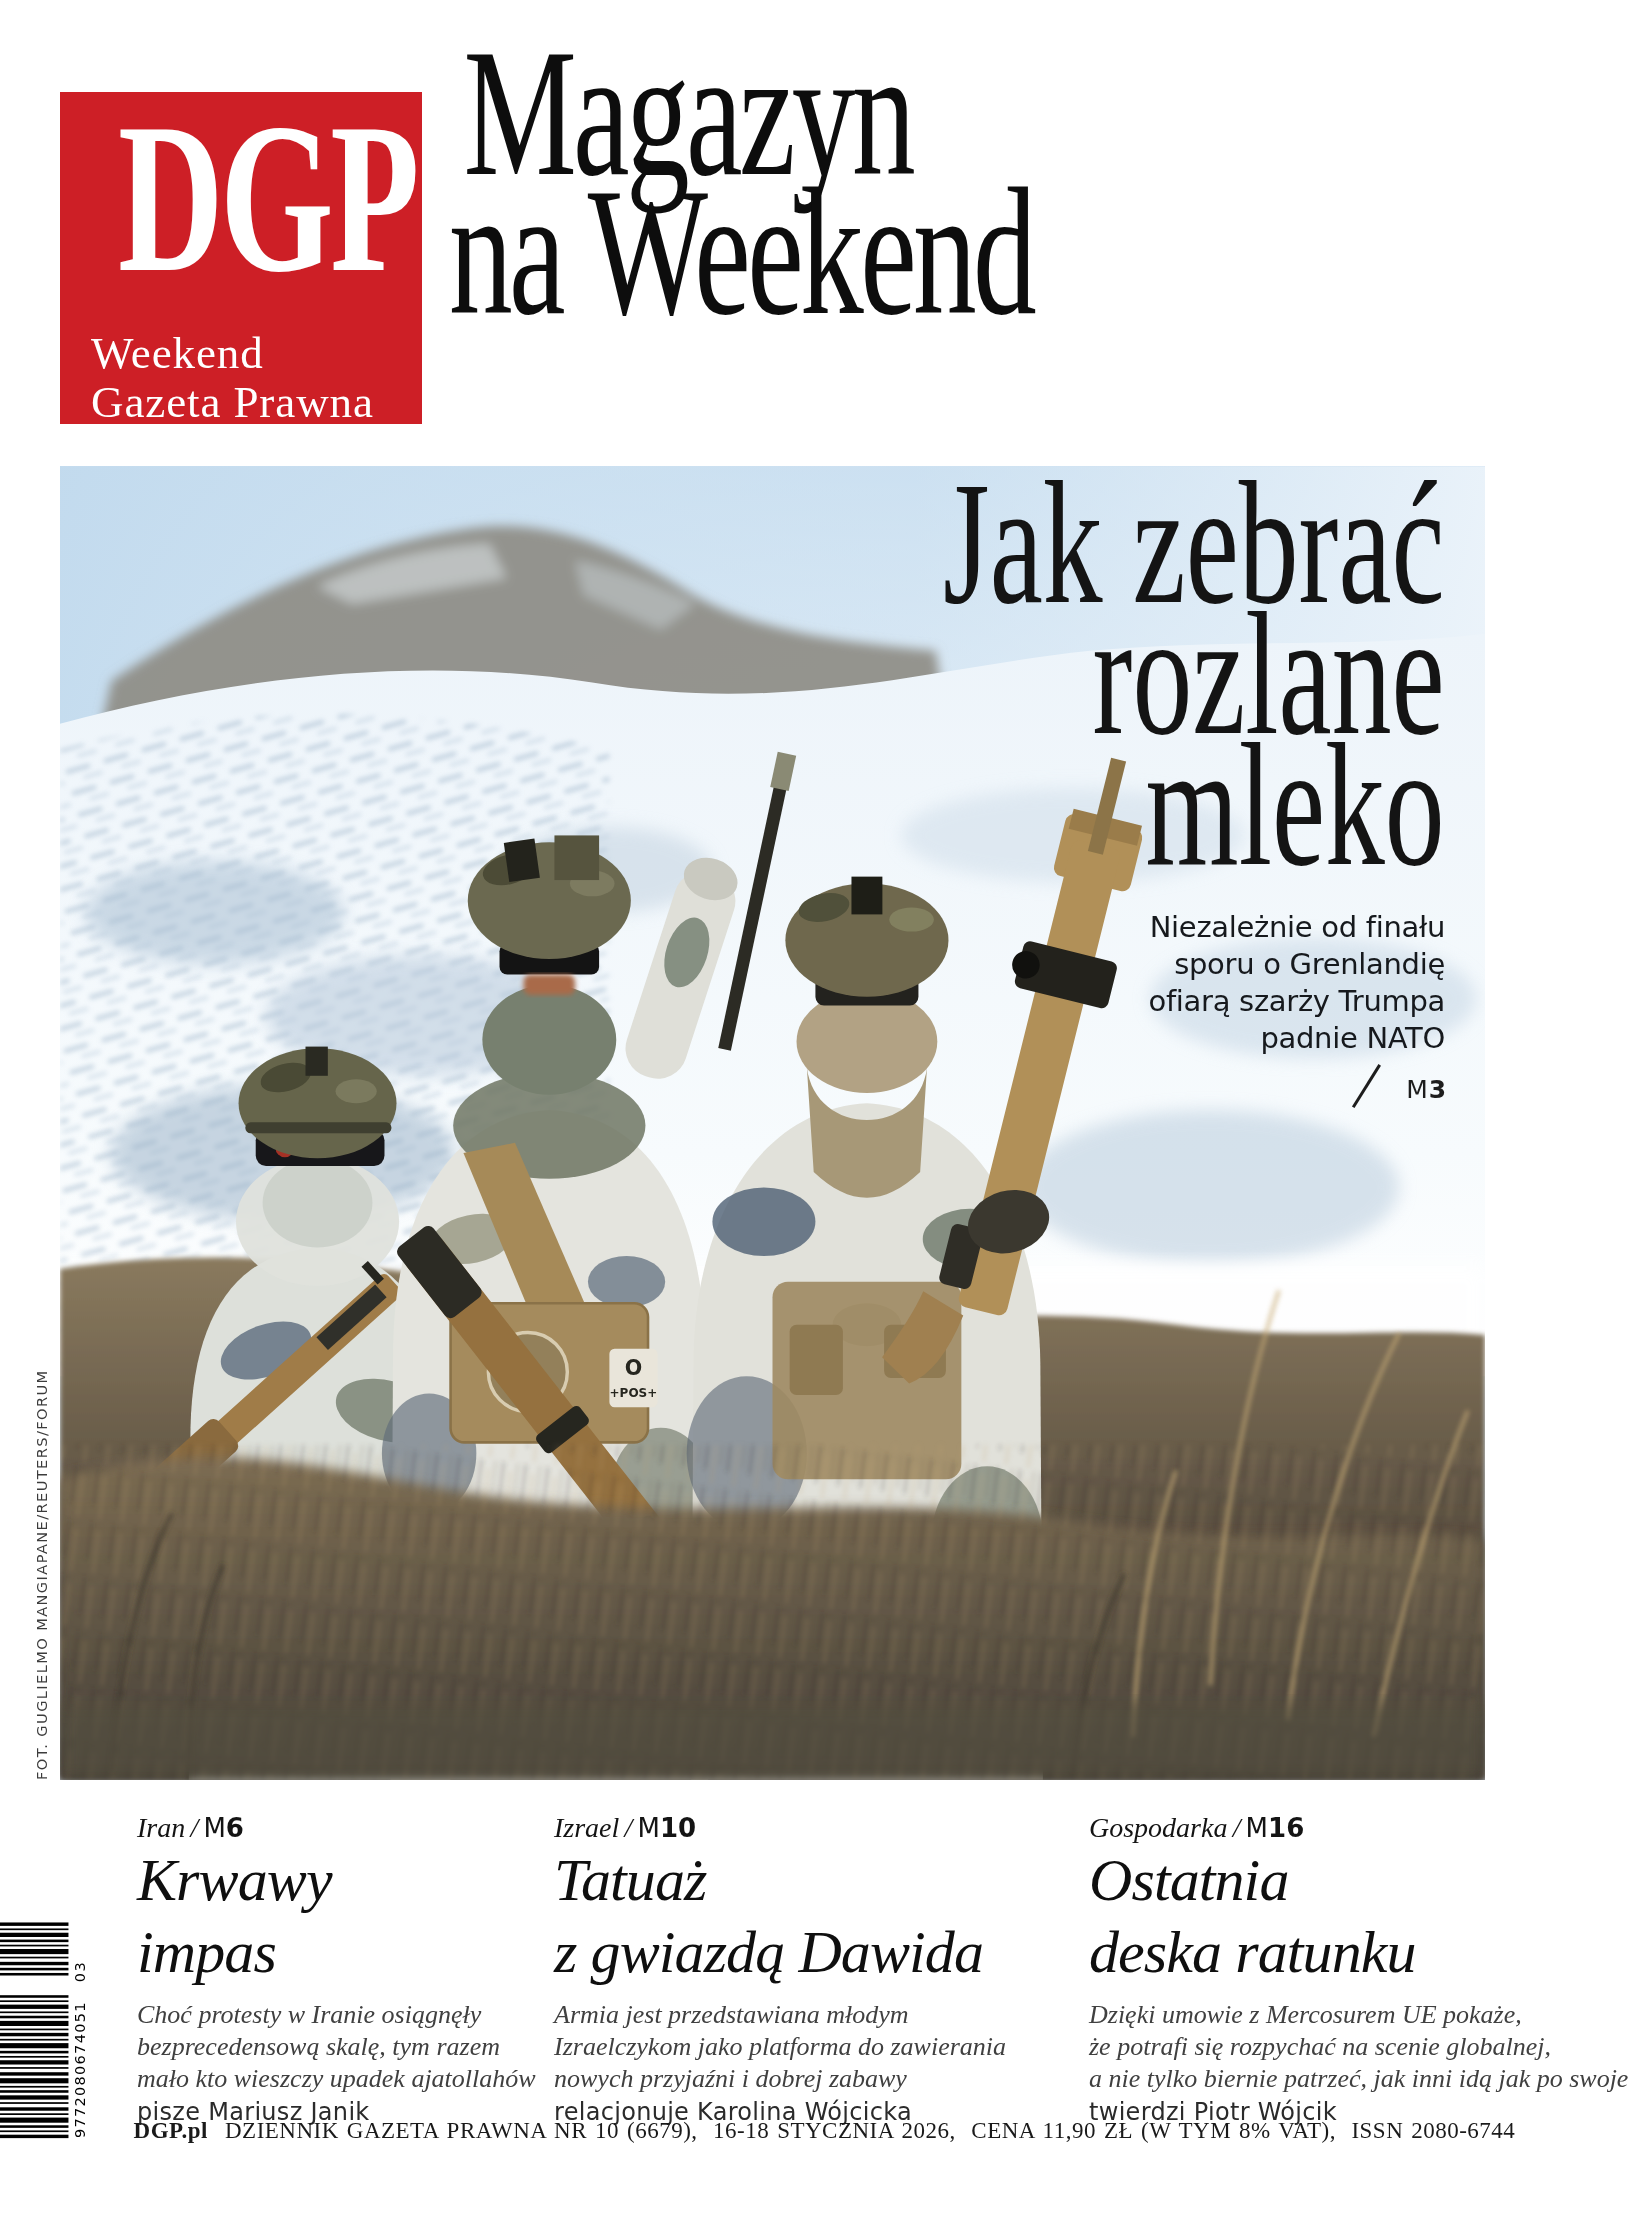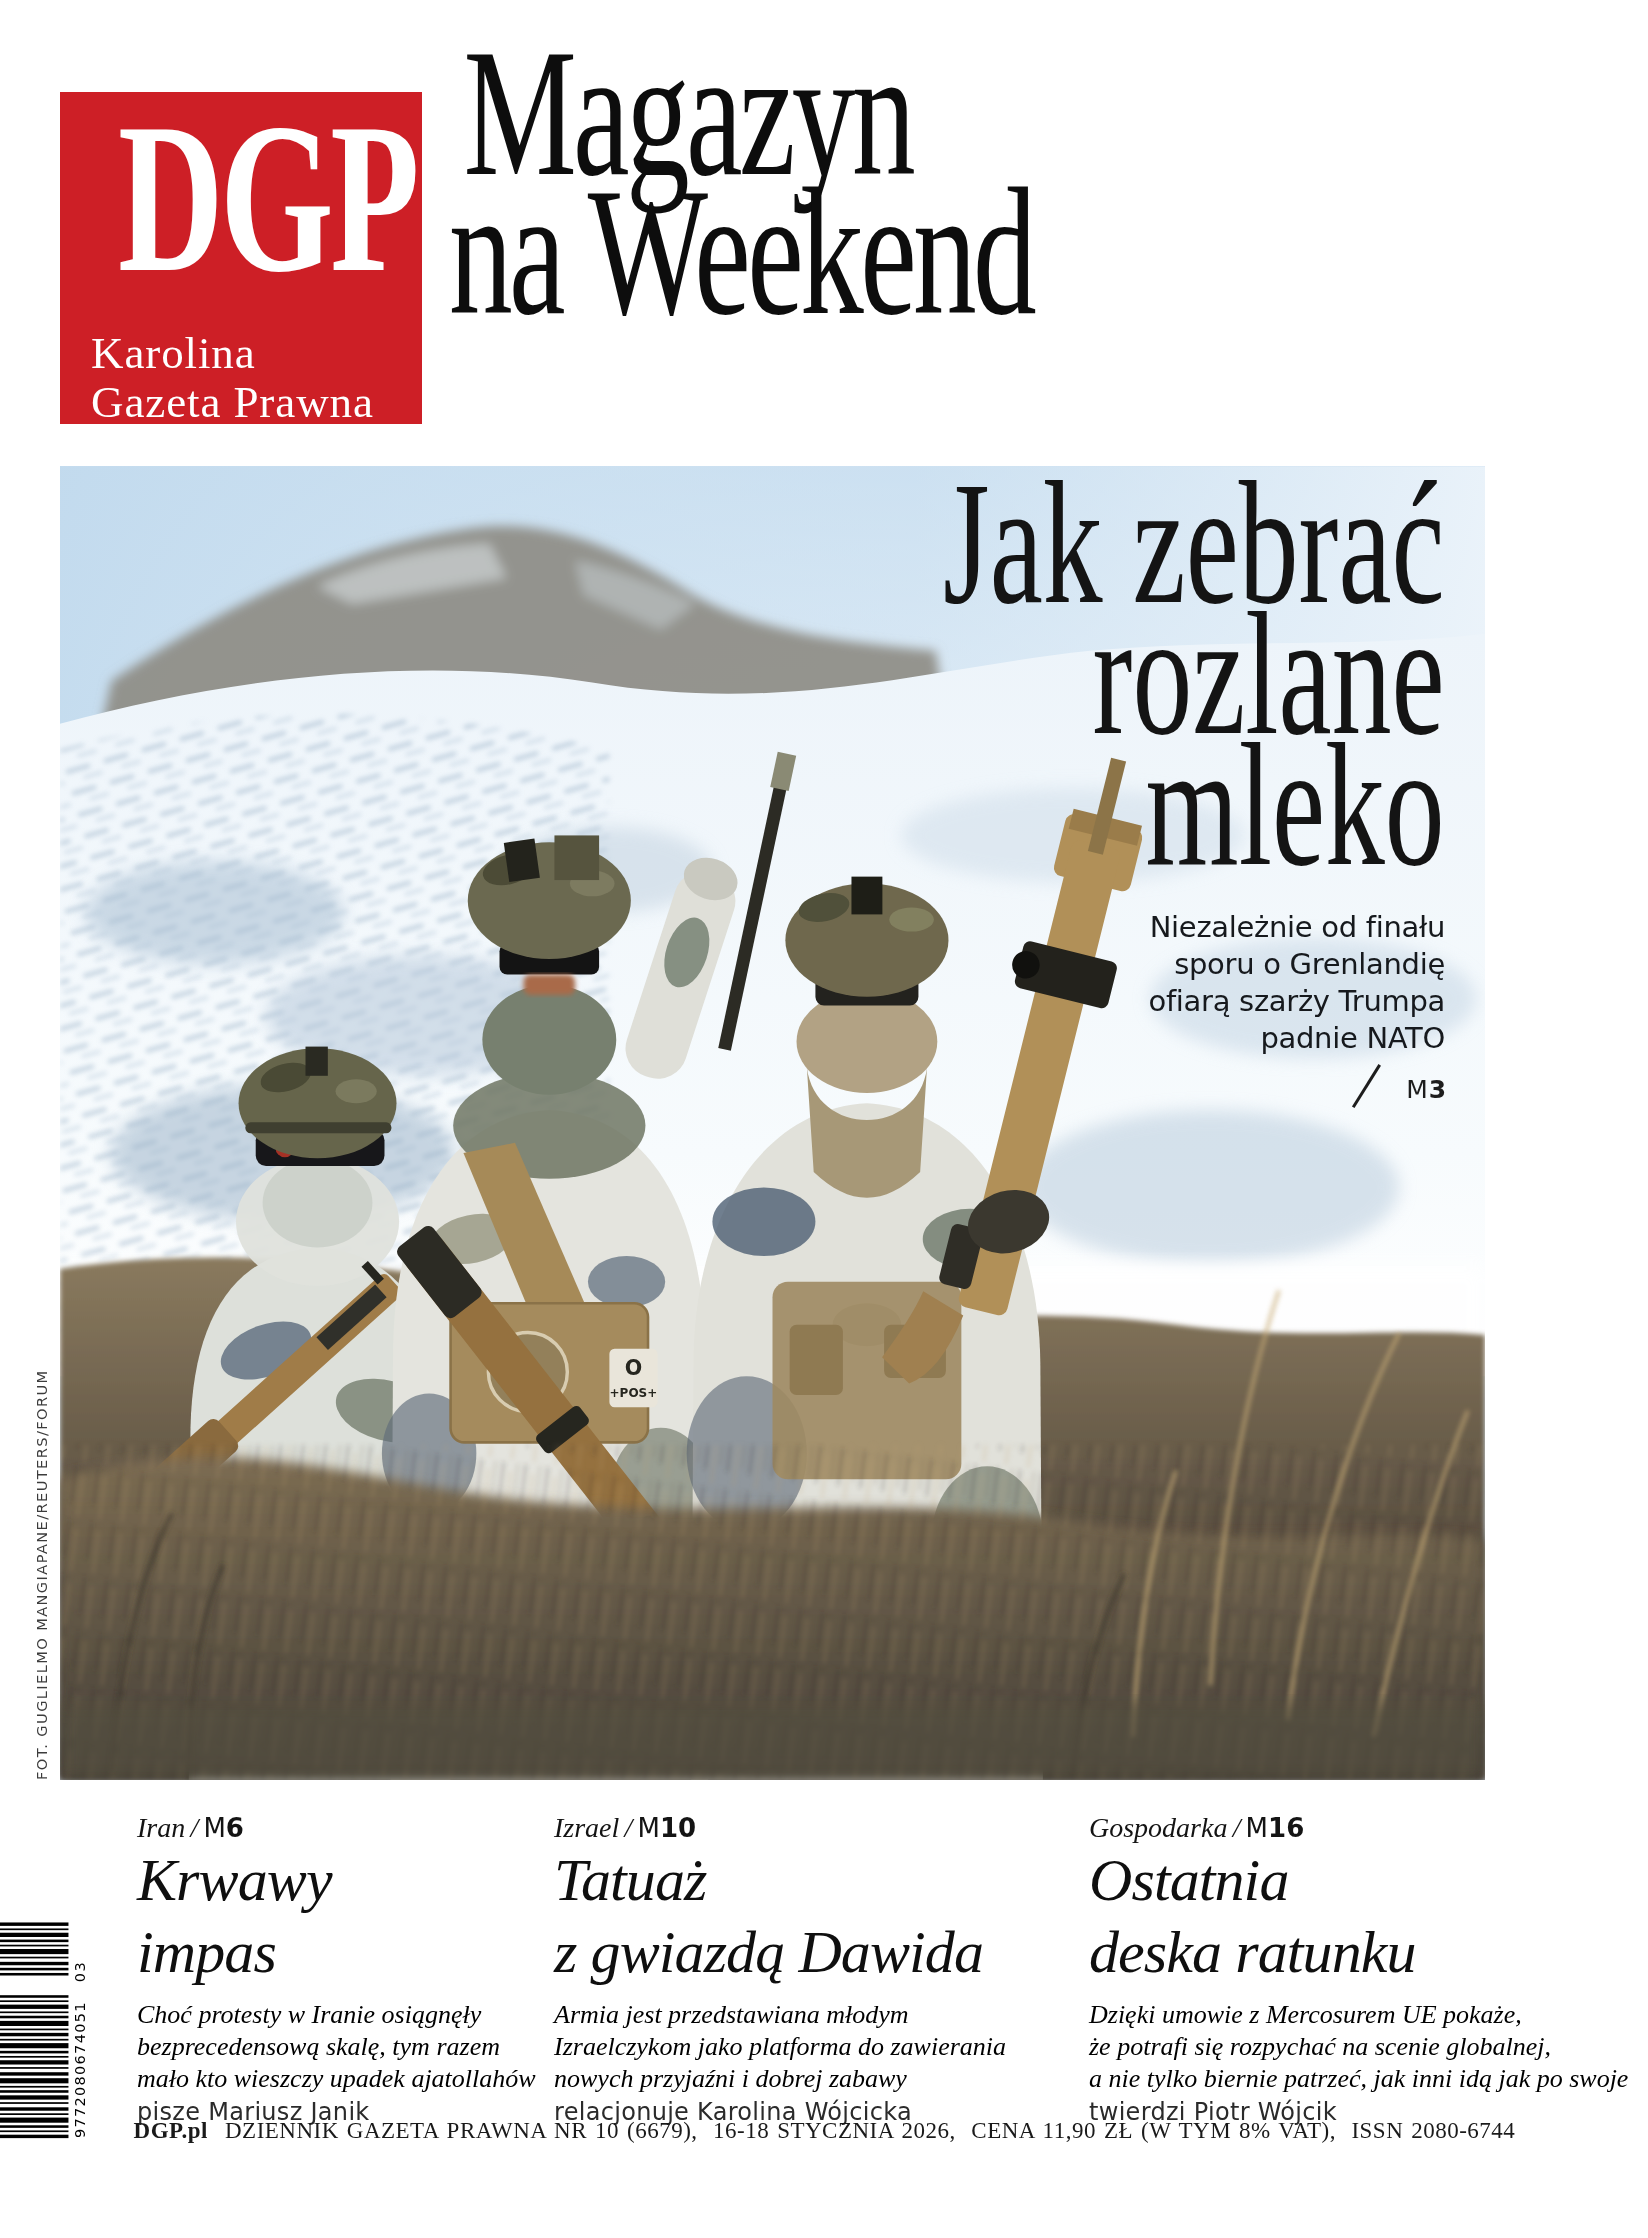--- a/index.html
+++ b/index.html
@@ -77,21 +77,21 @@
   .kicker .sep{font-style:italic;padding:0 5.2px;}
   .kicker .m{font-family:"DejaVu Sans", sans-serif;font-size:26px;}
   .kicker .n{font-family:"DejaVu Sans", sans-serif;font-size:26px;font-weight:bold;}
   .t-head{
     position:absolute;top:41px;left:0;
     font-size:60px;line-height:72px;letter-spacing:-0.9px;color:#0f0f0f;white-space:nowrap;
   }
   .t-head span{display:block;font-style:italic;}
   .t-body{
     position:absolute;top:196px;left:0;
-    font-style:italic;font-size:26px;line-height:32px;color:#000000;white-space:nowrap;
+    font-style:italic;font-size:26px;line-height:32px;color:#404040;white-space:nowrap;
   }
   .t-body span{display:block;}
   .t-byline{
     position:absolute;top:295px;left:0;
     font-family:"DejaVu Sans", sans-serif;font-size:24px;color:#2b2b2b;
     letter-spacing:0.3px;white-space:nowrap;
   }
   
   .footer{
     position:absolute;left:0;top:2118px;width:100%;text-align:center;
@@ -102,21 +102,21 @@
   .footer .seg:last-child{margin-right:0;}
   
   .barcode{position:absolute;left:0;top:1922px;width:89px;height:220px;}
 </style>
 </head>
 <body>
 
 <div class="logo-box">
   <div class="logo-acronym">DGP</div>
   <div class="logo-name">
-    <span style="display:block">Karolina</span>
+    <span style="display:block">Weekend</span>
     <span style="display:block">Gazeta Prawna</span>
   </div>
 </div>
 
 <div class="mag-title">
   <span class="l1">Magazyn</span>
   <span class="l2">na Weekend</span>
 </div>
 
 <div class="photo">

